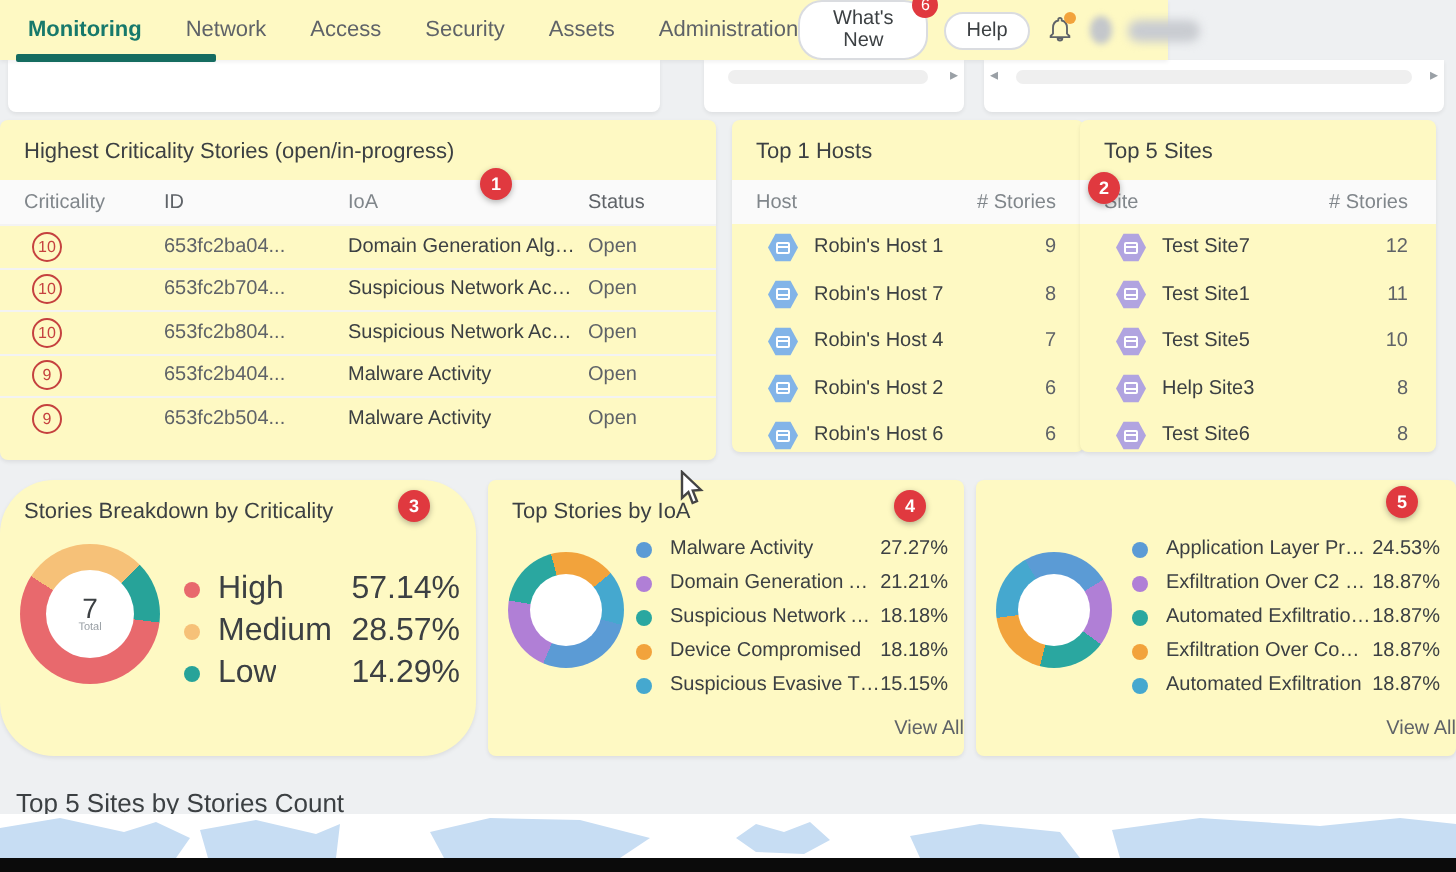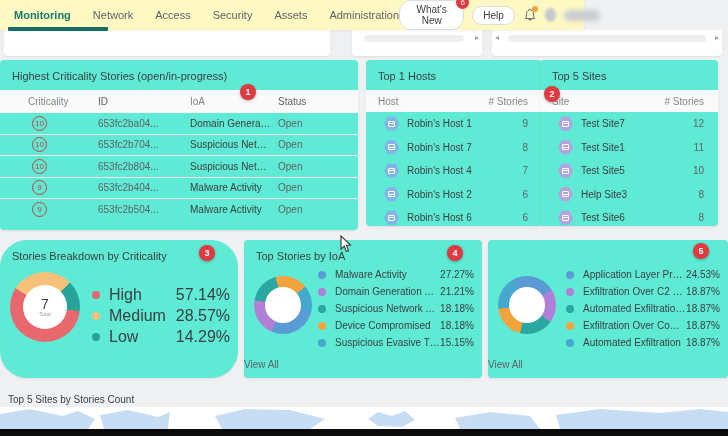--- a/index.html
+++ b/index.html
@@ -29,26 +29,26 @@
   .partial-card { position:absolute; top:30px; height:26px; background:#fff; border-radius:0 0 4px 4px;
                   box-shadow:0 1px 2px rgba(0,0,0,.07); }
   .pc1 { left:4px; width:326px; }
   .pc2 { left:352px; width:130px; }
   .pc3 { left:492px; width:230px; }
   .scroll-track { position:absolute; top:5px; left:12px; right:12px; height:7px; background:#efefef; border-radius:4px; }
   .scroll-arrow { position:absolute; top:2px; font-size:8px; color:#9aa0a6; cursor:pointer; line-height:12px; }
   .sa-left { left:3px; } .sa-right { right:3px; }
 
   
-  .panel { position:absolute; background:#5eead4; border-radius:4px; box-shadow:0 1px 2px rgba(0,0,0,.08); }
+  .panel { position:absolute; background:#fef9c3; border-radius:4px; box-shadow:0 1px 2px rgba(0,0,0,.08); }
   .panel-title { font-size:11px; color:#3c4043; padding:10px 12px 8px; }
 
   
   .p-stories { left:0; top:60px; width:358px; height:170px; }
-  .t-head, .t-row { display:flex; align-items:center; padding:0 28px; }
+  .t-head, .t-row { display:flex; align-items:center; padding:0 12px; }
   .t-head { background:#fafafa; height:22px; font-size:10px; color:#80868b; }
   .t-row { height:21.5px; font-size:10px; border-top:1px solid #f3f3f3; cursor:pointer; }
   .col-crit { width:70px; } .col-id { width:92px; color:#5f6368; }
   .col-ioa { flex:1; white-space:nowrap; overflow:hidden; text-overflow:ellipsis; padding-right:6px; }
   .col-status { width:52px; color:#5f6368; }
   .crit-badge { display:inline-flex; align-items:center; justify-content:center; width:15px; height:15px;
                 border:1px solid #c5413f; border-radius:50%; color:#c5413f; font-size:8px; margin-left:4px; }
 
   
   .p-hosts { left:366px; top:60px; width:176px; height:166px; }
@@ -79,30 +79,30 @@
   .center-lbl { font-size:5.5px; color:#9aa0a6; }
   .legend { position:absolute; right:8px; }
   .leg-crit { left:92px; top:44px; }
   .leg-sm { left:74px; top:26px; }
   .leg-item { display:flex; align-items:center; height:17px; font-size:10px; }
   .leg-crit .leg-item { height:21px; font-size:16px; }
   .leg-dot { width:8px; height:8px; border-radius:50%; margin-right:9px; flex:0 0 8px; }
   .leg-label { white-space:nowrap; overflow:hidden; text-overflow:ellipsis; }
   .leg-sm .leg-label { max-width:122px; }
   .leg-pct { margin-left:auto; color:#3c4043; }
-  .view-all { position:absolute; bottom:8px; left:0; right:0; text-align:left; font-size:10px;
+  .view-all { position:absolute; bottom:8px; left:0; right:0; text-align:right; font-size:10px;
               color:#5f6368; cursor:pointer; }
   .mitre-head { display:flex; align-items:center; padding:8px 12px 0; }
   .mitre-title { font-size:11px; color:#3c4043; margin-right:10px; }
   .dropdown { border:1px solid #dadce0; border-radius:3px; background:#fff; font-size:10px; color:#3c4043;
               padding:3px 8px; cursor:pointer; display:flex; align-items:center; gap:6px; font-family:inherit; }
   .caret { font-size:7px; color:#5f6368; }
 
   
-  .bottom-title { position:absolute; left:8px; top:394px; font-size:10px; color:#3c4043; }
+  .bottom-title { position:absolute; left:8px; top:394px; font-size:13px; color:#3c4043; }
   .map-strip { position:absolute; left:0; top:407px; width:728px; height:22px; background:#fff; }
   .black-bar { position:absolute; left:0; top:429px; width:728px; height:7px; background:#0b0b0b; }
 
   
   .ann { position:absolute; width:16px; height:16px; border-radius:50%; background:#e0393f; color:#fff;
          font-size:9px; font-weight:bold; display:flex; align-items:center; justify-content:center;
          box-shadow:0 1px 3px rgba(0,0,0,.3); z-index:40; }
   .cursor { position:absolute; z-index:50; }
 </style>
 </head>

